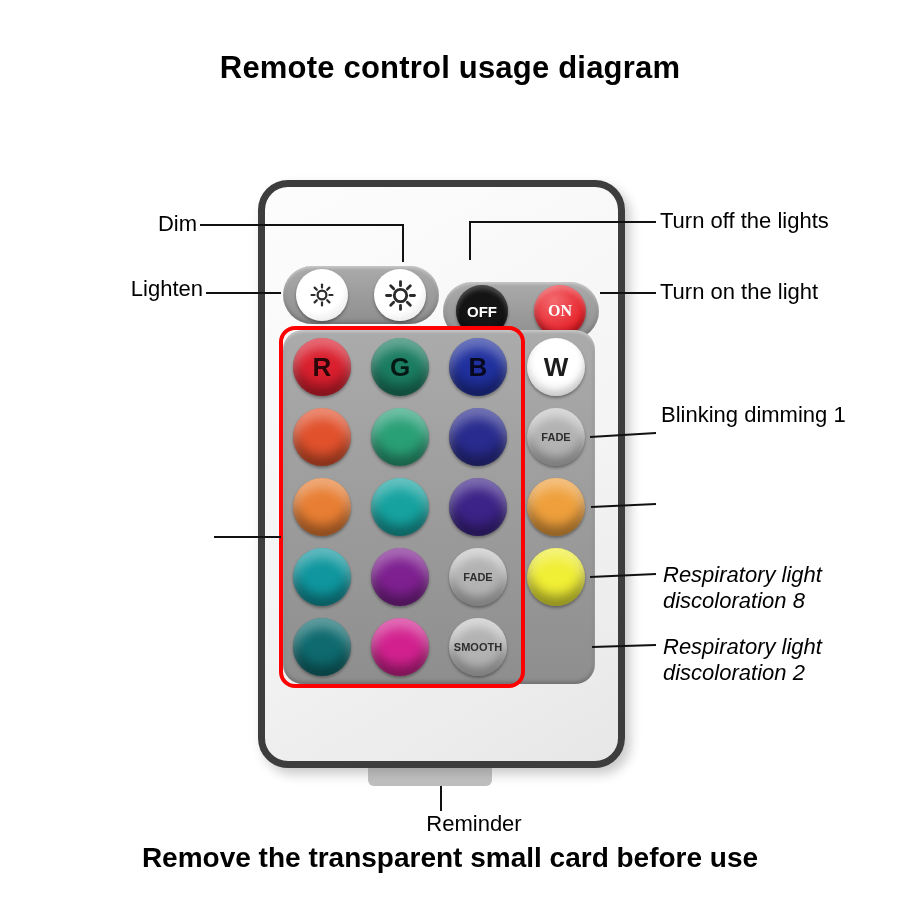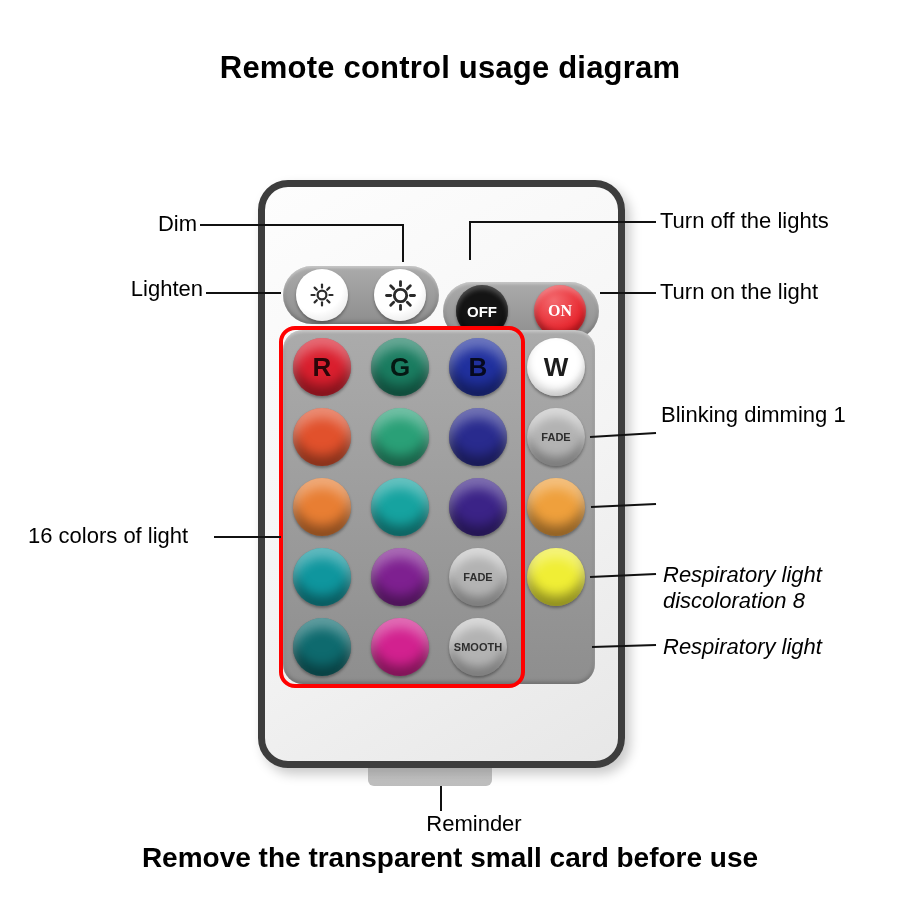--- a/index.html
+++ b/index.html
@@ -174,18 +174,18 @@
   <div class="lbl vcenter" style="right:697px;top:290px;">Lighten</div>
   <div class="lbl vcenter" style="left:660px;top:222px;">Turn off the lights</div>
   <div class="lbl vcenter" style="left:660px;top:293px;">Turn on the light</div>
   <div class="lbl vcenter" style="left:661px;top:416px;">Blinking dimming 1</div>
   <div class="lbl two-line" style="left:663px;top:562px;">
     <div>Respiratory light</div>
     <div>discoloration 8</div>
   </div>
   <div class="lbl two-line" style="left:663px;top:634px;">
     <div>Respiratory light</div>
+    <div>discoloration 2</div>
   </div>
-  <div class="lbl vcenter" style="left:28px;top:537px;">16 colors of light</div>
 
   <div class="footer-reminder">Reminder</div>
   <div class="footer-note">Remove the transparent small card before use</div>
 </div>
 
 </body></html>

